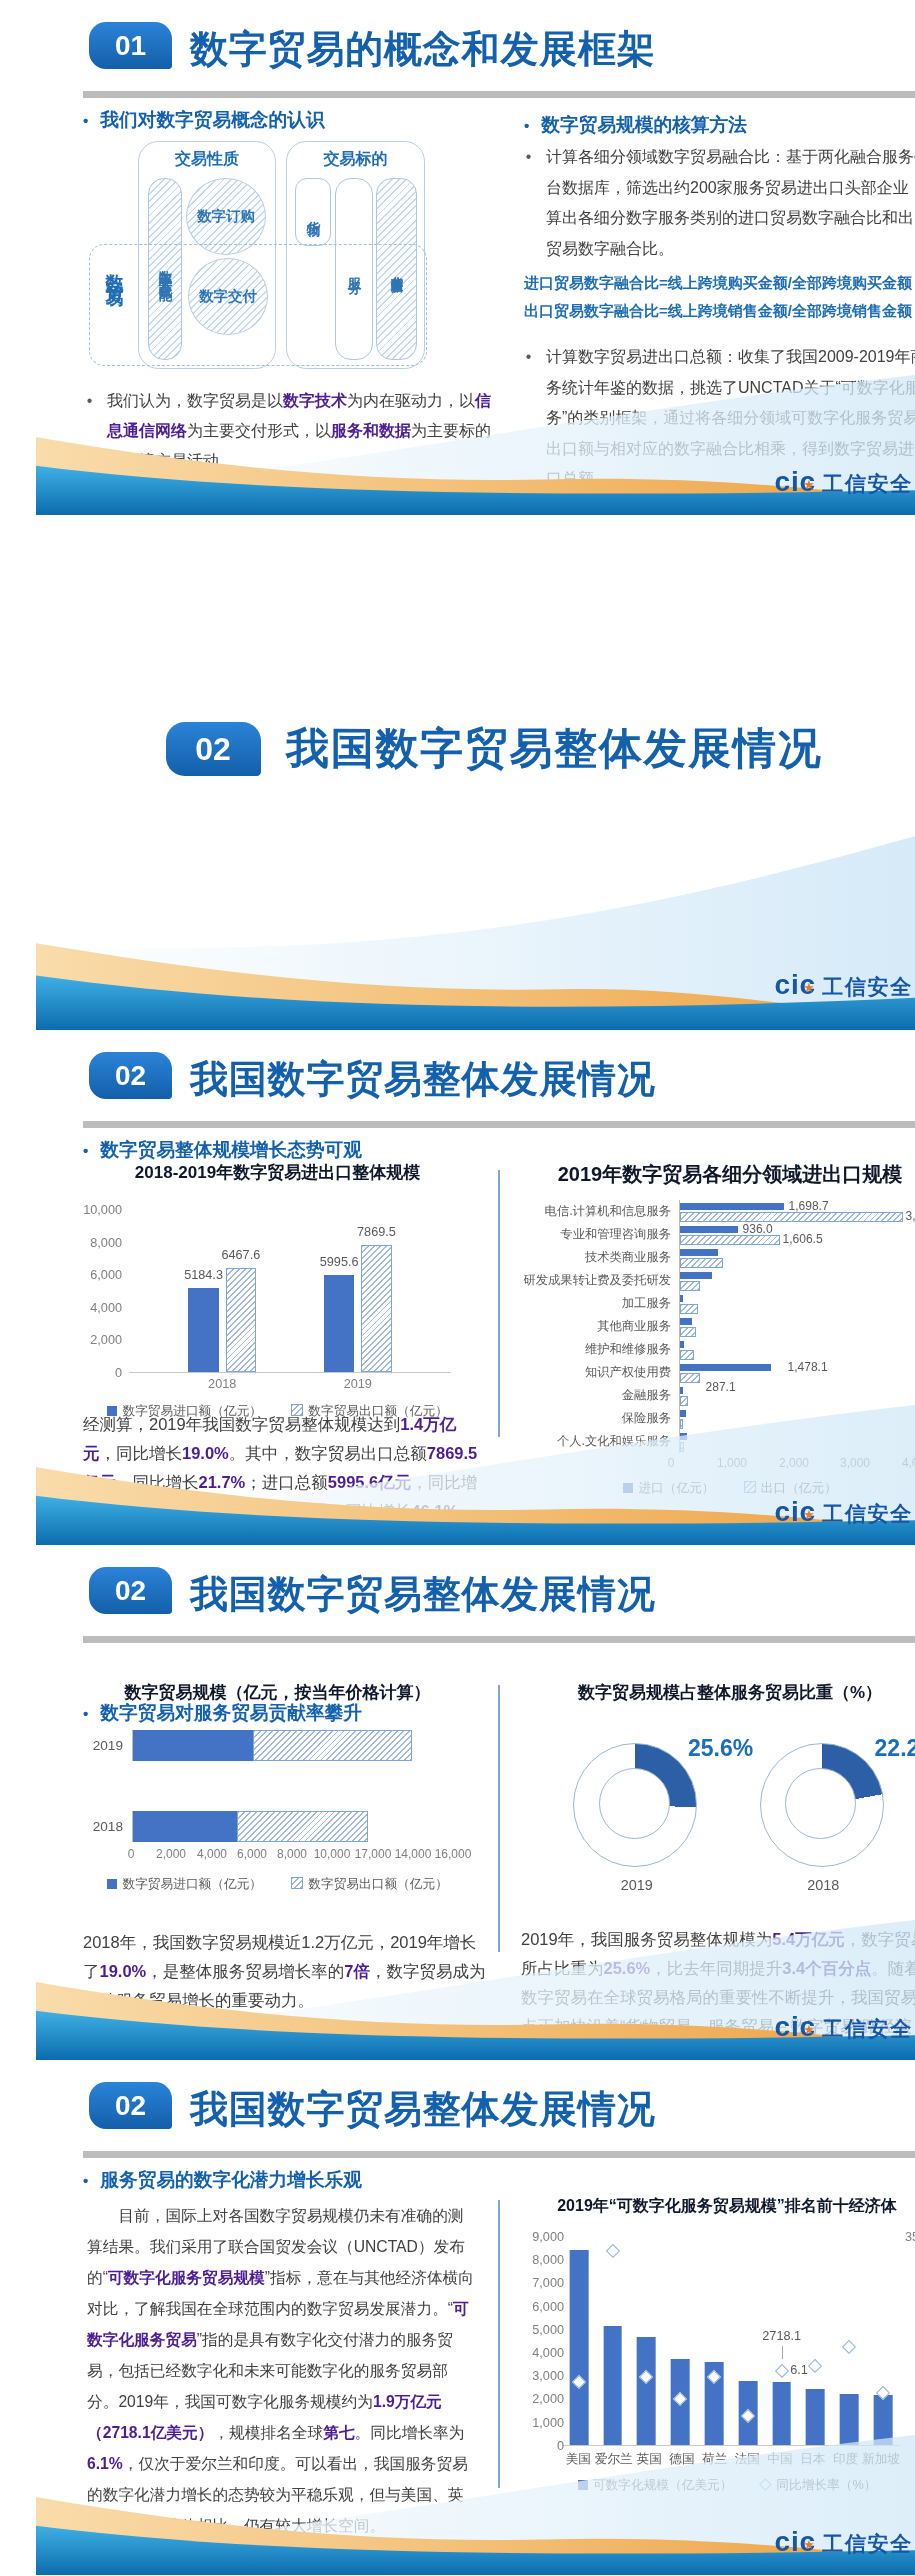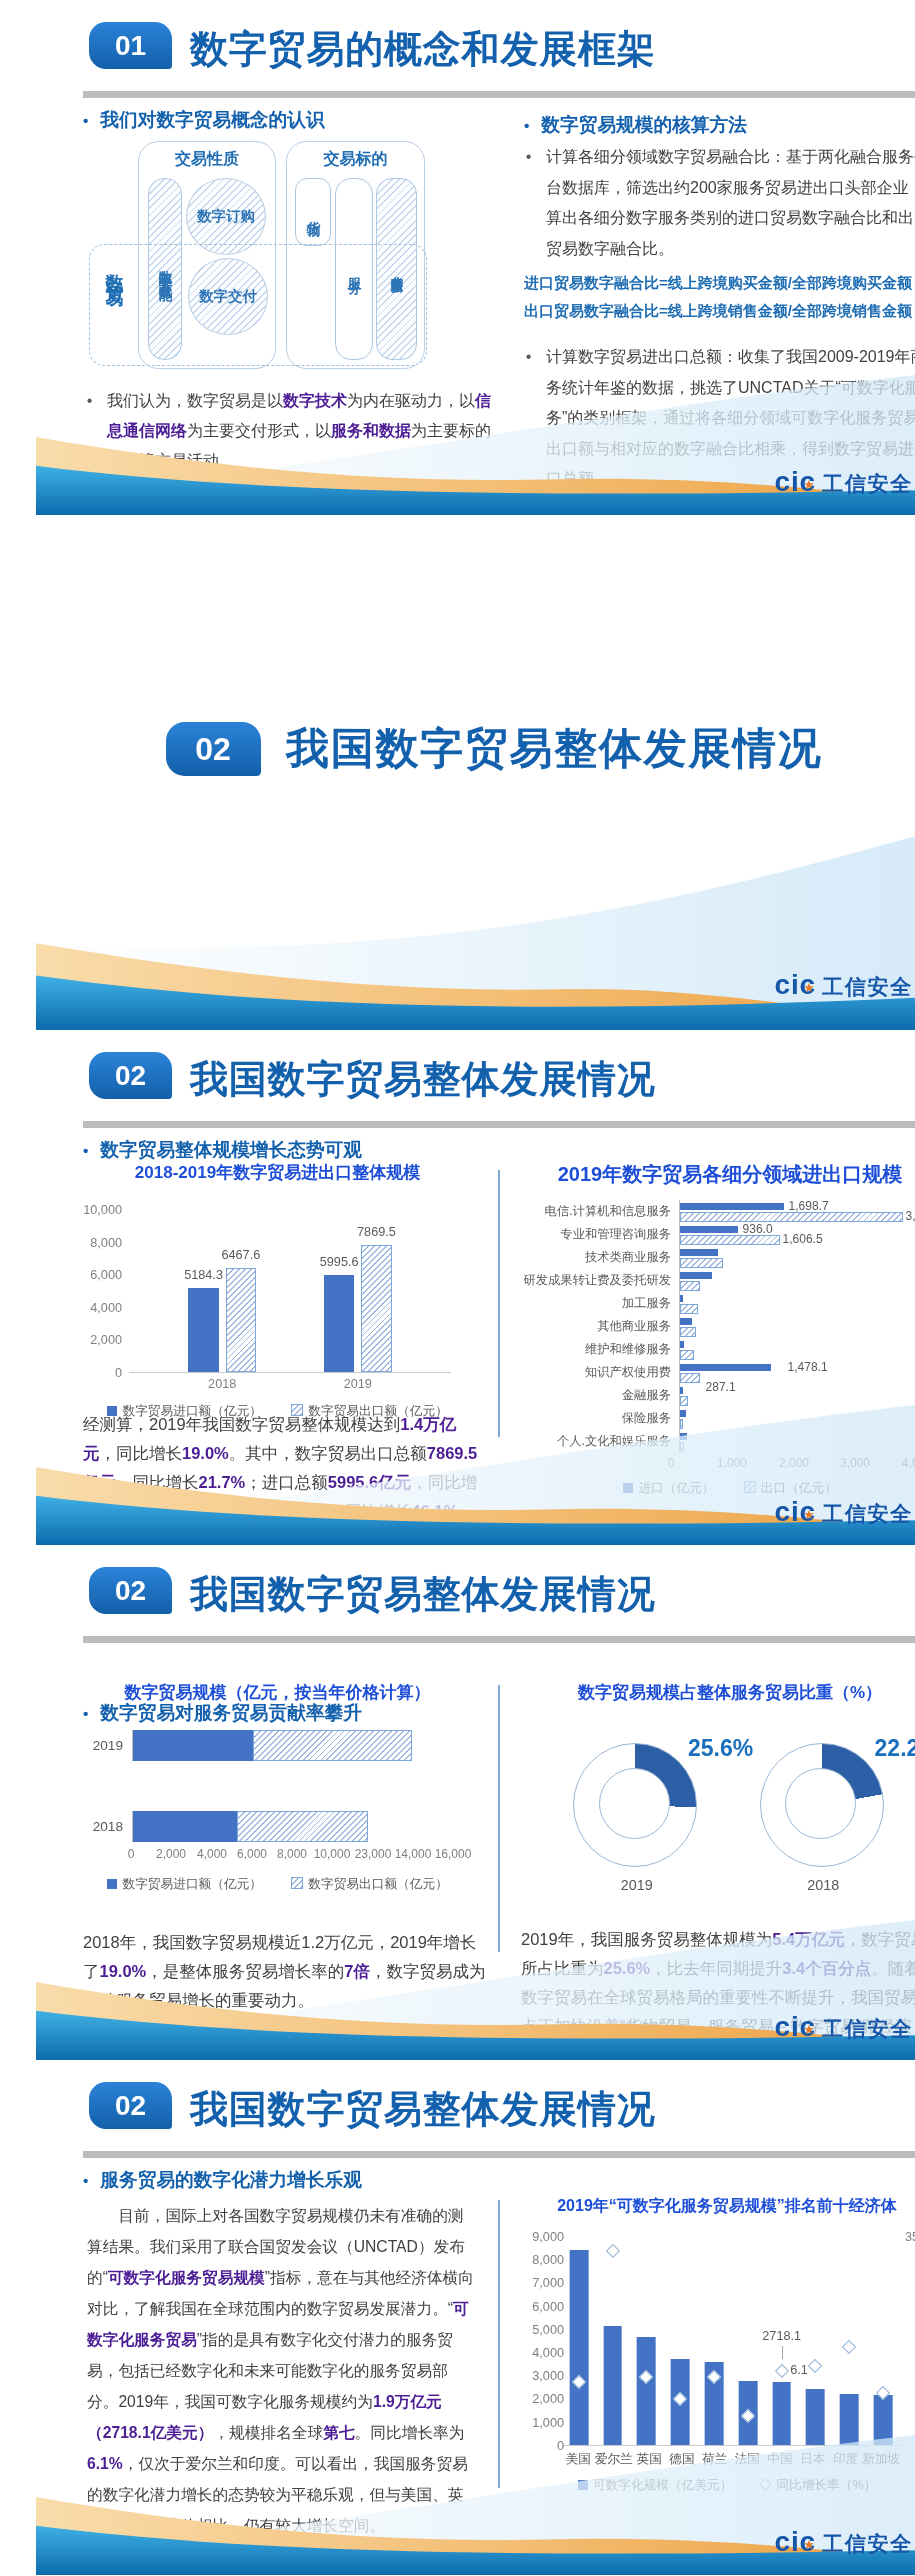--- a/index.html
+++ b/index.html
@@ -18,21 +18,21 @@
   .logo{position:absolute;right:39px;bottom:17px;display:flex;align-items:baseline;white-space:nowrap;}
   .logo-cic{font-size:28px;font-weight:800;color:#1656a8;letter-spacing:0.8px;}
   .logo-star{color:#e87722;font-size:12.7px;margin-left:-12.7px;position:relative;top:-1.7px;}
   .logo-cn{font-size:21px;font-weight:bold;color:#1656a8;margin-left:7.6px;letter-spacing:1.7px;}
   
   .note{font-size:16px;line-height:30px;color:#404040;}
   .note .em,.em{color:#4c1d95;font-weight:bold;}
   .bullet-note{position:relative;padding-left:22px;}
   .bullet-note::before{content:"•";position:absolute;left:1.7px;top:0;color:#595959;}
   .vline{position:absolute;width:1.7px;background:#7fa8d9;}
-  .ctitle{font-size:17px;font-weight:bold;color:#1d4ed8;text-align:center;white-space:nowrap;}
+  .ctitle{font-size:17px;font-weight:bold;color:#0f172a;text-align:center;white-space:nowrap;}
   
   .diag{position:absolute;left:53px;top:141px;width:339px;height:231px;}
   .gbox{position:absolute;border:1.7px solid #b9cde4;border-radius:20.4px;background:transparent;}
   .gtitle{position:absolute;top:6.8px;left:0;right:0;text-align:center;font-size:16px;font-weight:bold;color:#1f6eb4;}
   .vcol{position:absolute;border:1.7px solid #aec7e2;border-radius:16px;display:flex;align-items:center;justify-content:center;}
   .vtext{writing-mode:vertical-rl;letter-spacing:2.5px;font-size:13.6px;color:#2e75b6;font-weight:bold;}
   .hatch{background-color:#fdfeff;background-image:repeating-linear-gradient(135deg,rgba(110,155,205,.38) 0 1.3px,rgba(255,255,255,0) 1.3px 5.1px);}
   .dcirc{position:absolute;border:1.7px solid #b9cde4;border-radius:50%;display:flex;align-items:center;justify-content:center;font-size:14.4px;color:#2e75b6;font-weight:bold;}
   .dashbox{position:absolute;border:1.7px dashed #9ec0de;border-radius:15.3px;}
   .dashlabel{position:absolute;writing-mode:vertical-rl;letter-spacing:5.1px;font-size:18px;font-weight:800;color:#1f6eb4;}
@@ -407,21 +407,21 @@
             </div>
           </div>
         </div>
       <div class="sxticks" id="s4xticks">
           <span style="left: 0px;">0</span>
           <span style="left: 40px;">2,000</span>
           <span style="left: 81px;">4,000</span>
           <span style="left: 121px;">6,000</span>
           <span style="left: 161px;">8,000</span>
           <span style="left: 201px;">10,000</span>
-          <span style="left: 242px;">23,000</span>
+          <span style="left: 242px;">17,000</span>
           <span style="left: 282px;">14,000</span>
           <span style="left: 322px;">16,000</span>
         </div>
       <div class="legend">
         <span><span class="chip solid"></span><span>数字贸易进口额（亿元）</span></span>
         <span><span class="chip hatchbar"></span><span>数字贸易出口额（亿元）</span></span>
       </div>
     </div>
     <div class="note" style="position:absolute;left:47px;top:383px;width:405px;font-size:16.5px;line-height:29px;"><span>2018年，我国数字贸易规模近1.2万亿元，2019年增长了</span><span class="em">19.0%</span><span>，是整体服务贸易增长率的</span><span class="em">7倍</span><span>，数字贸易成为带动服务贸易增长的重要动力。</span></div>
 

